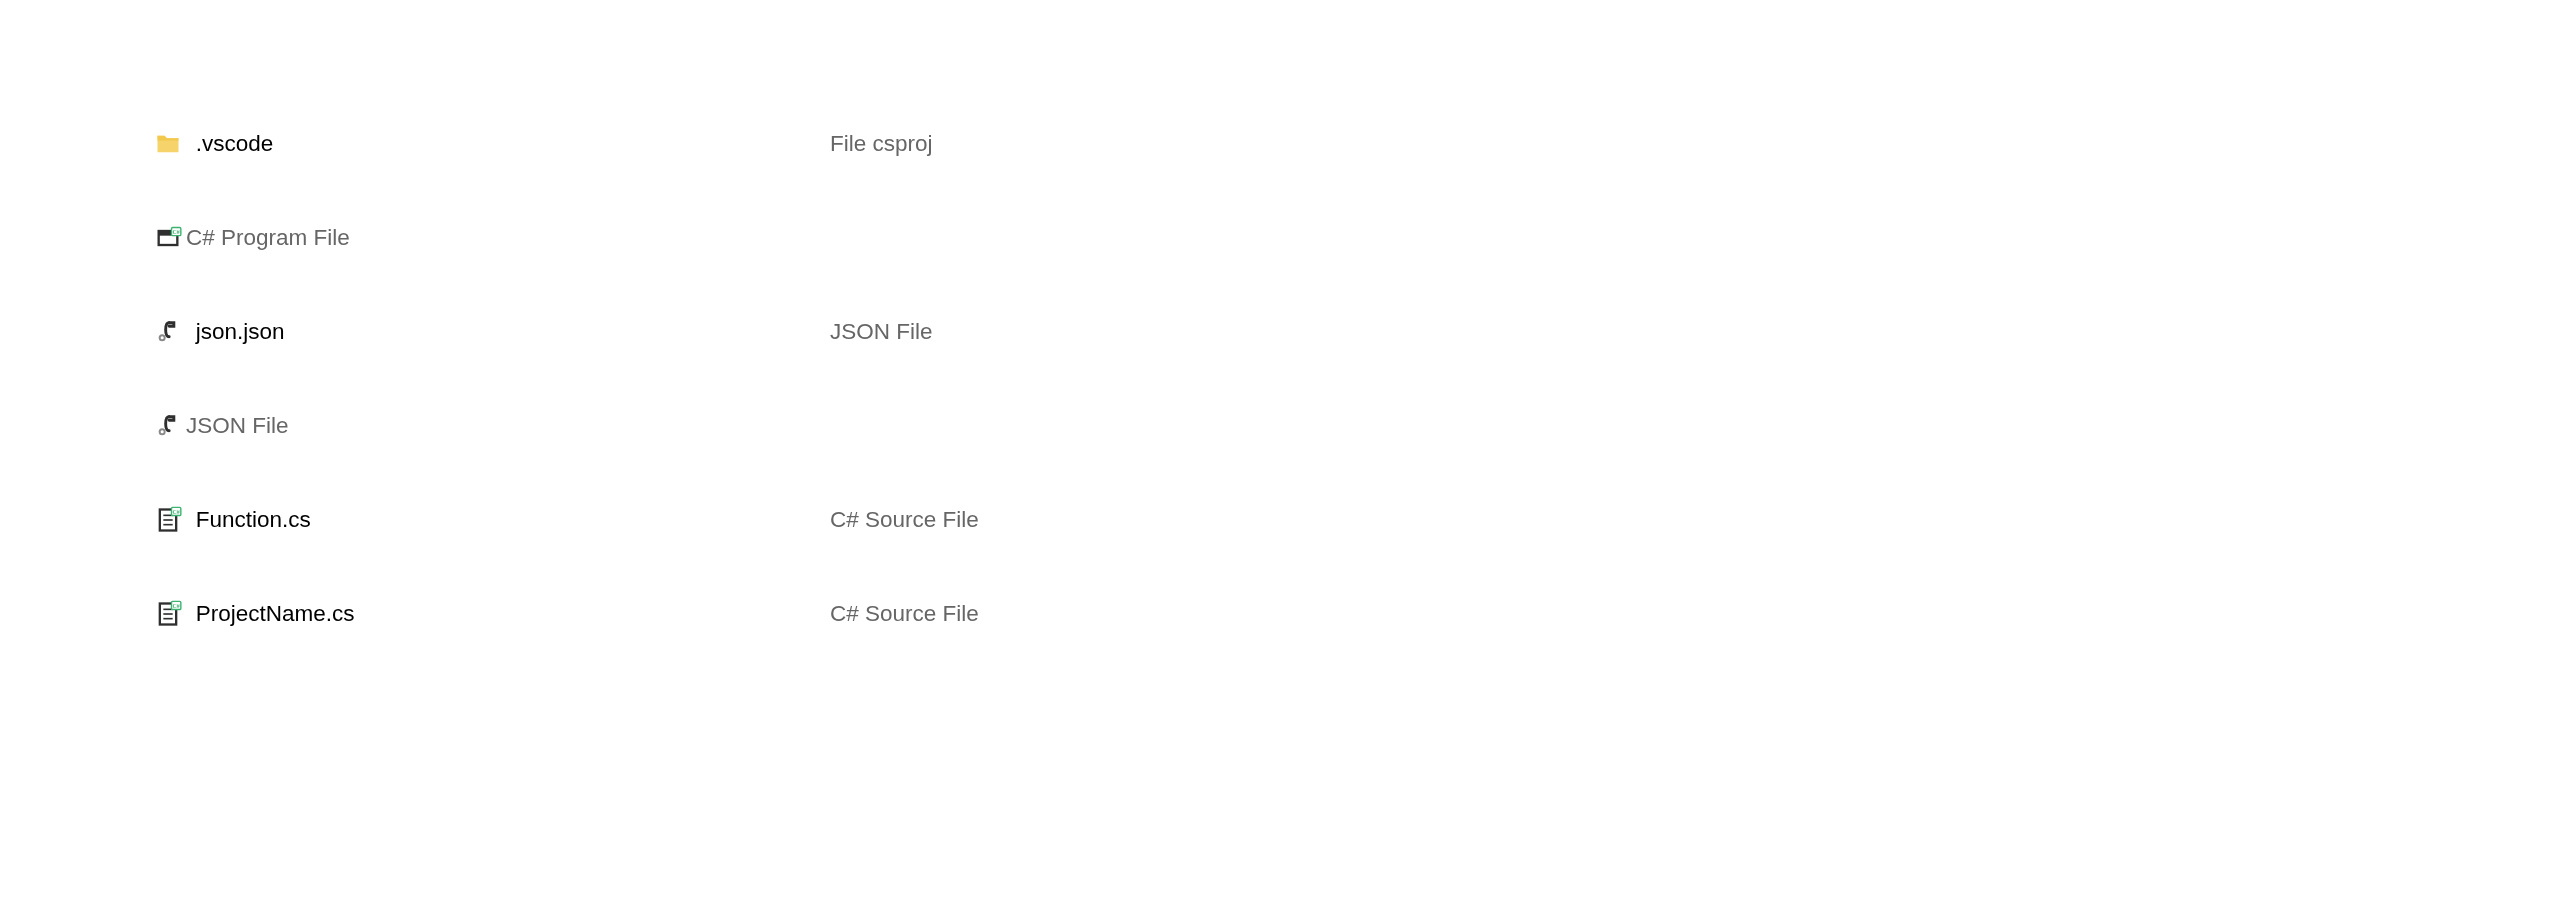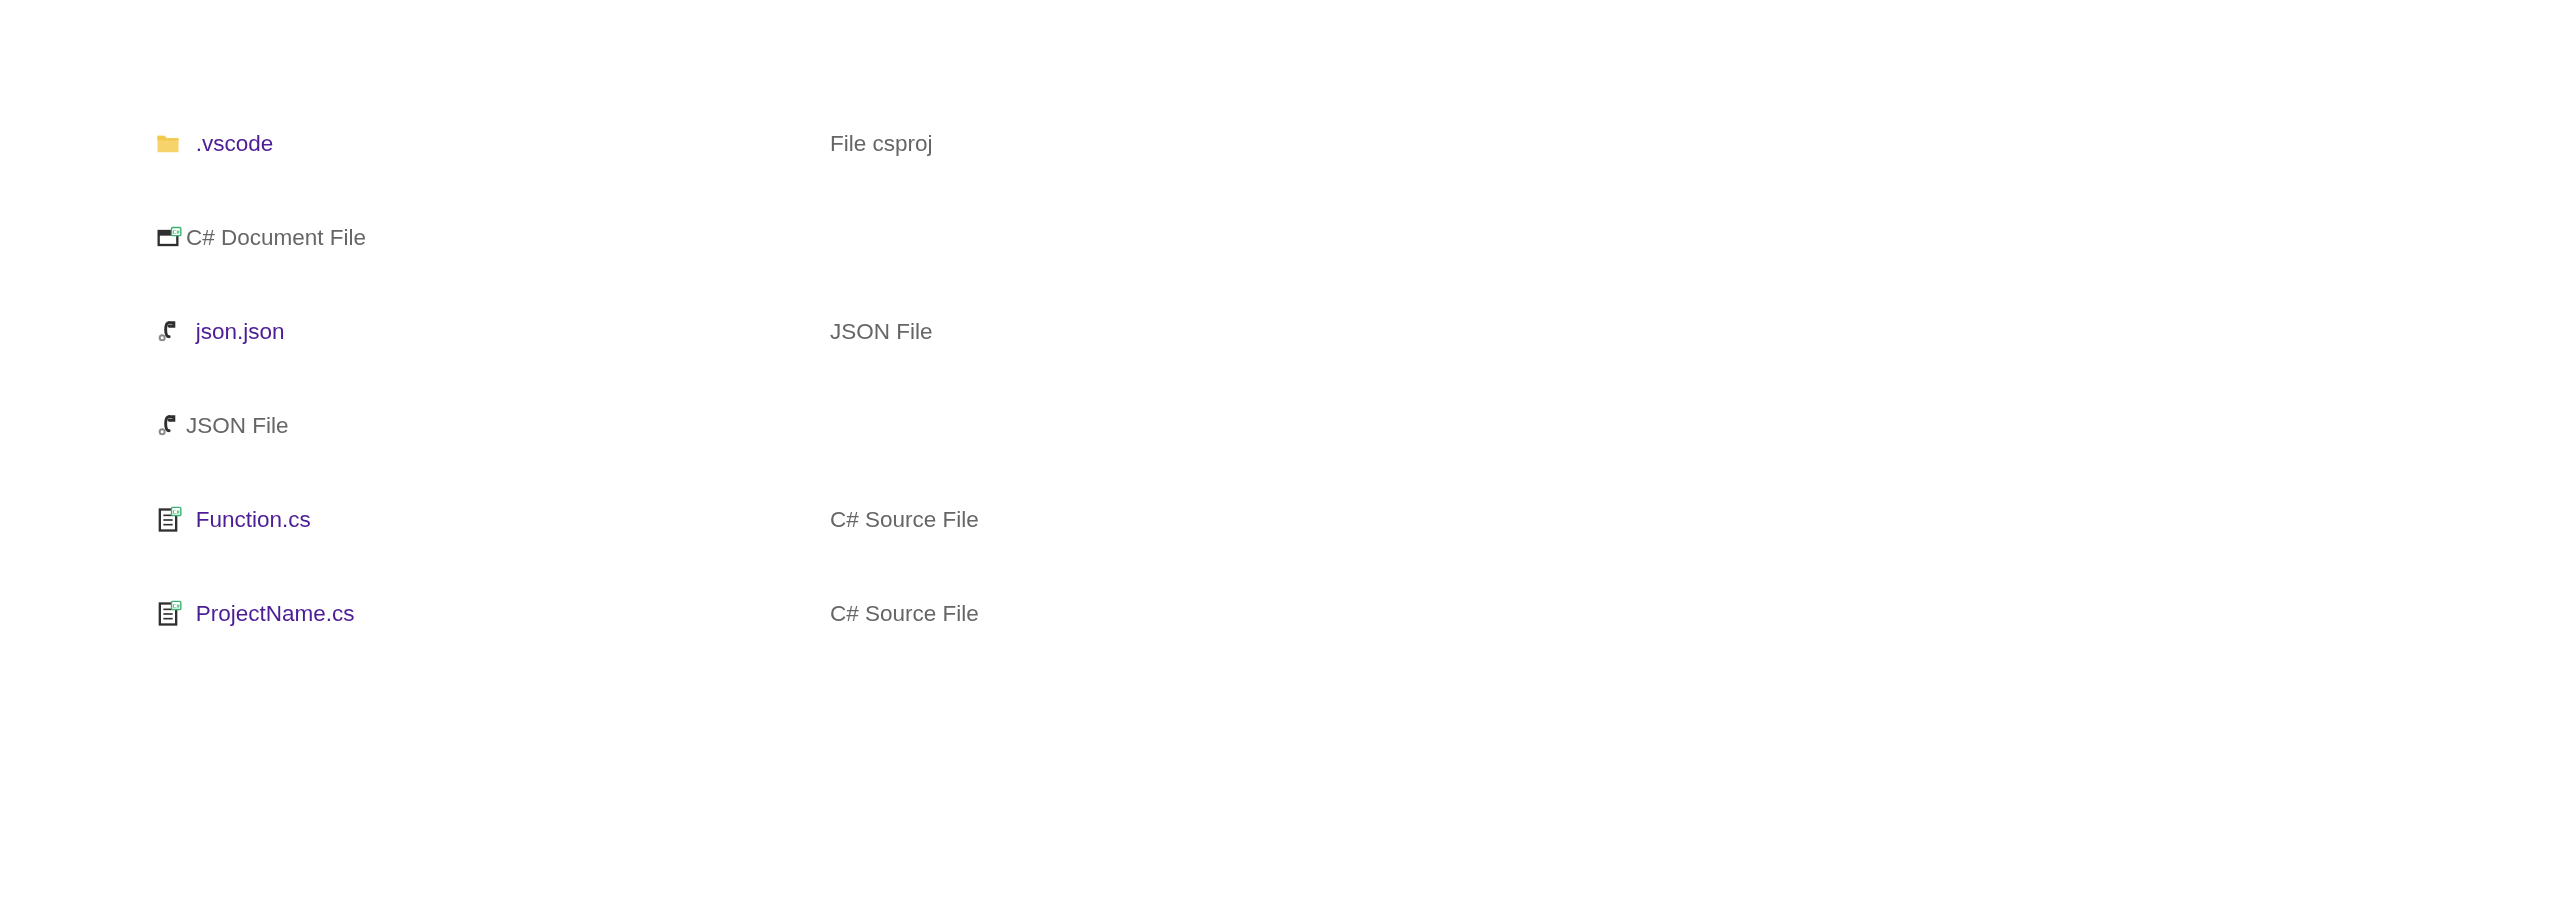--- a/index.html
+++ b/index.html
@@ -23,21 +23,21 @@
       width: 36px;
       display: flex;
       align-items: center;
       justify-content: center;
       flex-shrink: 0;
     }
     .icon-cell svg { width: 28px; height: 28px; }
     .name-cell {
       width: 644px;
       padding-left: 9.7px;
-      color: #4c1d95;
+      color: #000000;
       font-weight: 400;
     }
     .type-cell {
       color: #666666;
       font-weight: 400;
     }
   </style>
 </head>
 <body>
 
@@ -57,21 +57,21 @@
 
   <div class="file-row">
     <span class="icon-cell">
       <svg viewBox="0 0 24 24" style="font-size:42px">
         <rect x="4" y="6" width="16" height="12" fill="#ffffff" stroke="#2f2f2f" stroke-width="2"></rect>
         <rect x="4" y="6" width="16" height="4" fill="#2f2f2f"></rect>
         <rect x="15" y="3" width="8" height="7" rx="1" fill="#ffffff" stroke="#3cb371" stroke-width="1.2"></rect>
         <text x="19" y="8.6" font-size="5" text-anchor="middle" fill="#3cb371" font-family="Segoe UI" font-weight="700">C#</text>
       </svg>
     </span>
-    <span class="type-cell">C# Document File</span>
+    <span class="type-cell">C# Program File</span>
   </div>
 
   <div class="file-row">
     <span class="icon-cell">
       <svg viewBox="0 0 24 24">
         <path d="M13 4c-3 0-3 4-3 6s0 6 3 6" fill="none" stroke="#2f2f2f" stroke-width="2.5" stroke-linecap="round"></path>
         <path d="M13 4h4v3h-4" fill="none" stroke="#2f2f2f" stroke-width="2.5" stroke-linecap="round"></path>
         <circle cx="7" cy="17" r="3" fill="#8a8a8a"></circle>
         <circle cx="7" cy="17" r="1.3" fill="#ffffff"></circle>
       </svg>

